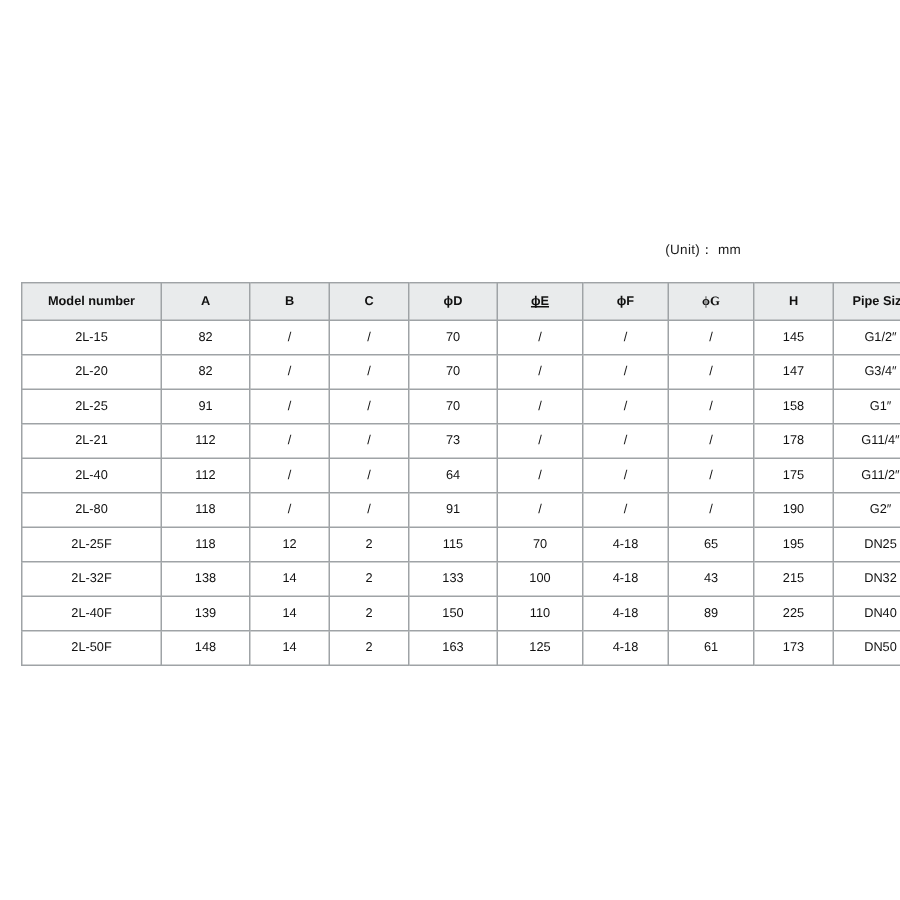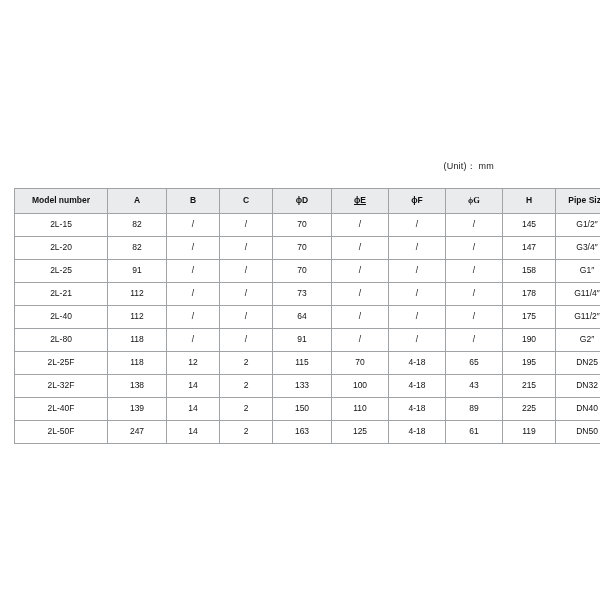--- a/index.html
+++ b/index.html
@@ -201,27 +201,27 @@
           <td>2</td>
           <td>150</td>
           <td>110</td>
           <td>4-18</td>
           <td>89</td>
           <td>225</td>
           <td>DN40</td>
         </tr>
         <tr>
           <td>2L-50F</td>
-          <td>247</td>
+          <td>148</td>
           <td>14</td>
           <td>2</td>
           <td>163</td>
           <td>125</td>
           <td>4-18</td>
           <td>61</td>
-          <td>119</td>
+          <td>173</td>
           <td>DN50</td>
         </tr>
       </tbody>
     </table>
   </div>
 
 </div>
 
 </body></html>

